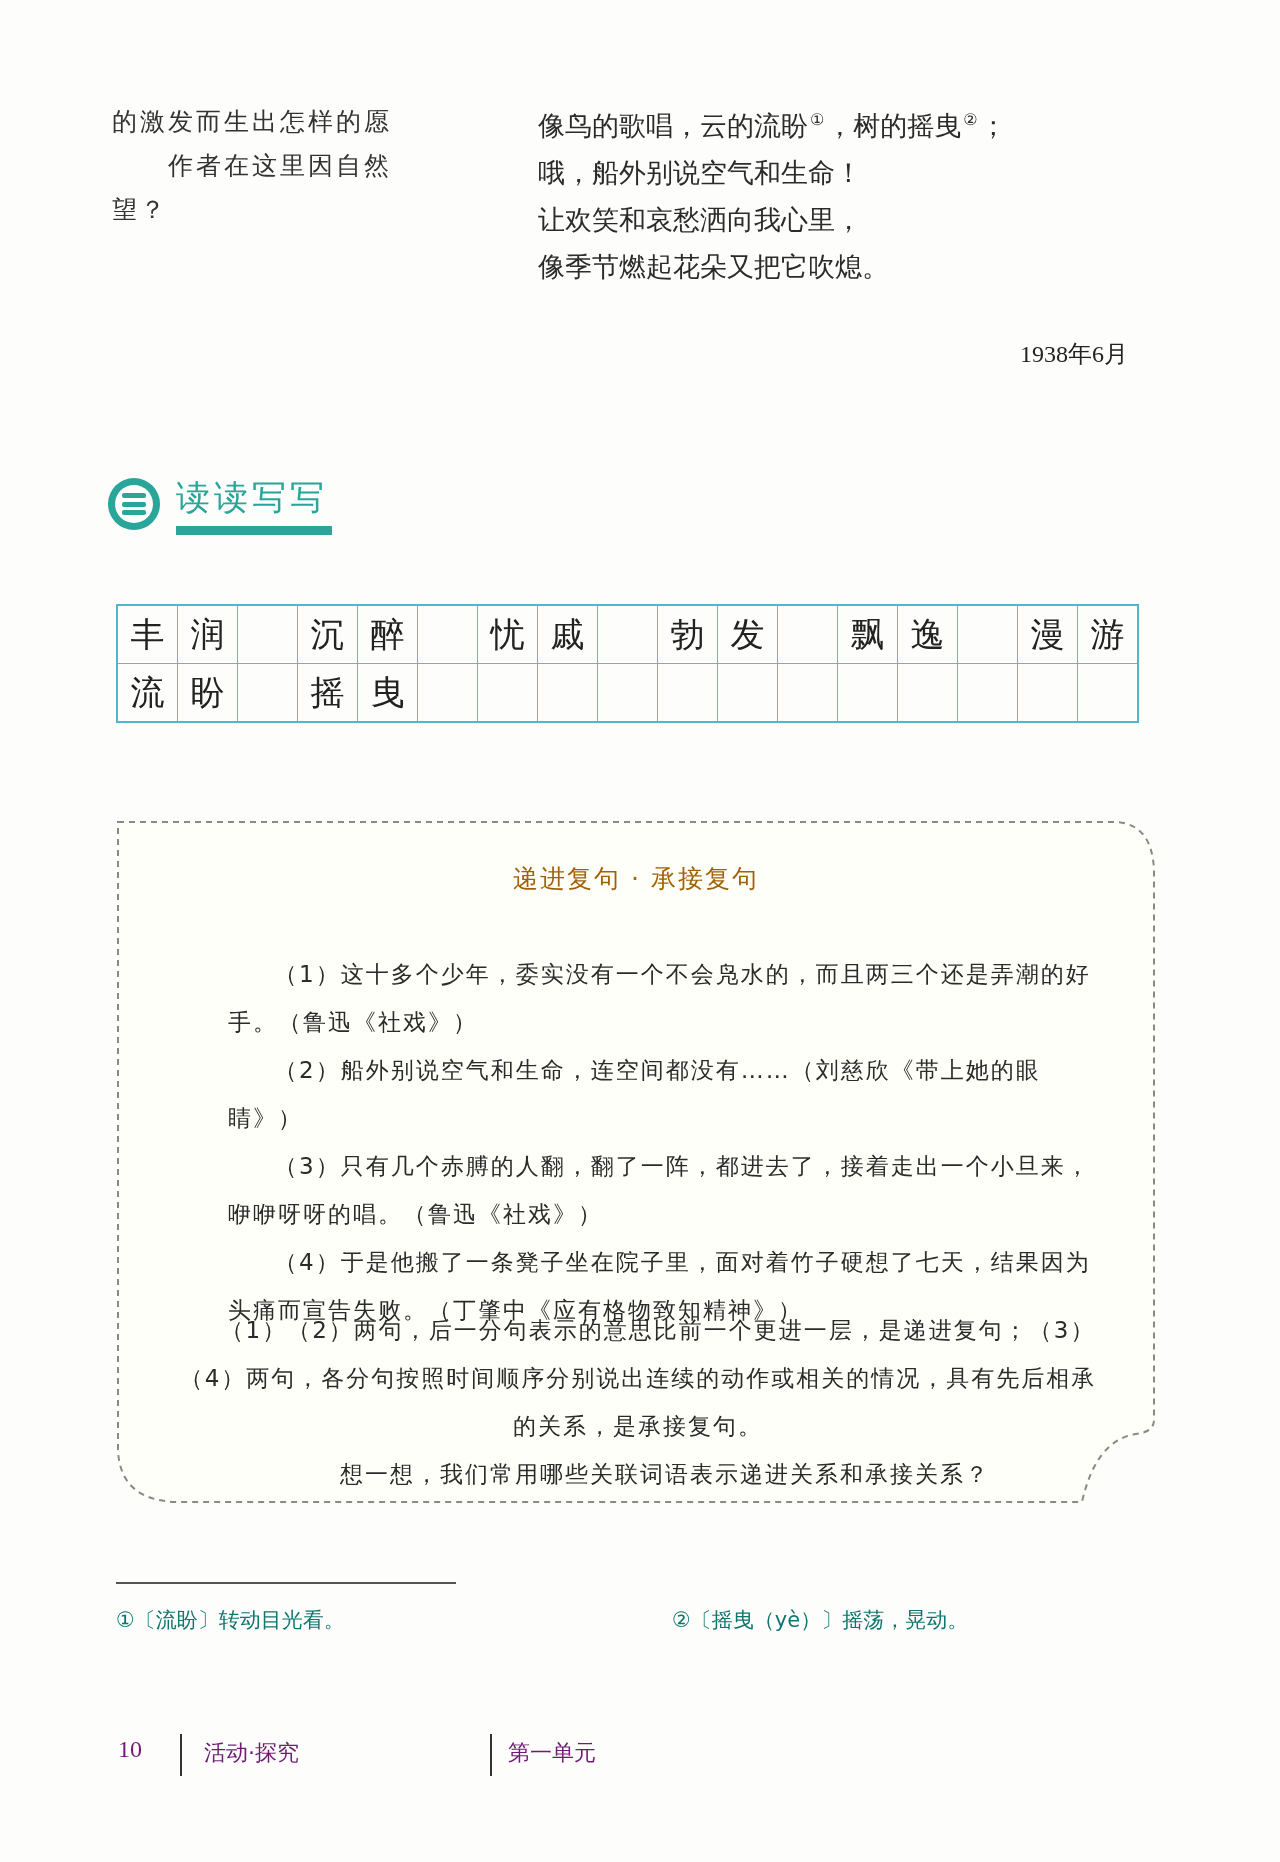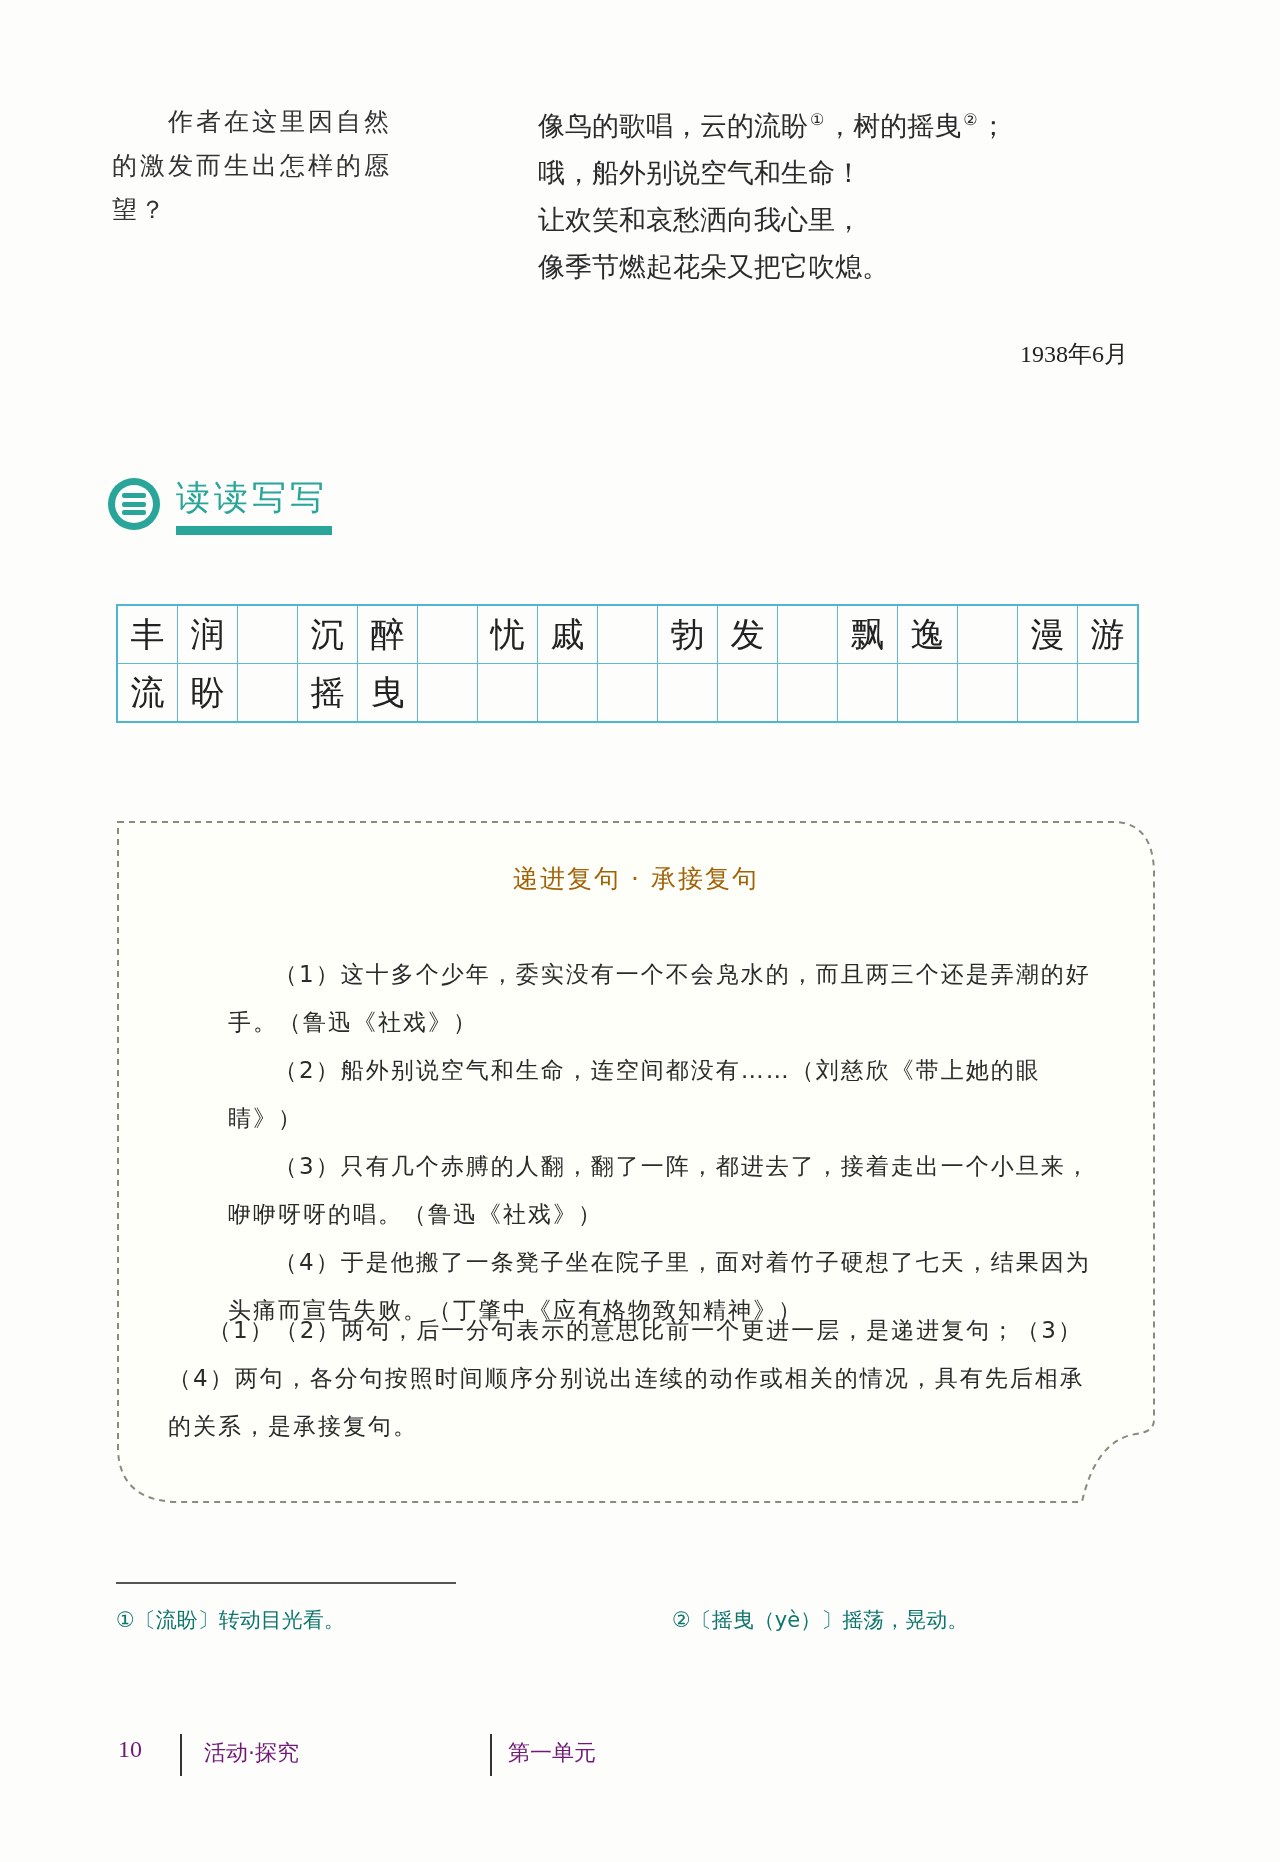--- a/index.html
+++ b/index.html
@@ -87,21 +87,21 @@
       font-family: "DejaVu Sans", sans-serif;
     }
     .gtext {
       font-size: 23px; line-height: 48px; letter-spacing: 2px;
       font-family: "DejaVu Sans", sans-serif;
       color: #2b2b2b;
     }
     .gtext p { margin: 0; }
     .ex { left: 112px; top: 130px; width: 880px; }
     .ex p { text-indent: 46px; }
-    .summary { left: 52px; top: 486px; width: 940px; }
+    .summary { left: 52px; top: 486px; width: 940px; text-align: center; }
     .summary p.first { text-indent: 40px; }
     .summary p.think { text-indent: 54px; }
 
     
     .fn-rule { left: 116px; top: 1582px; width: 340px; height: 2px; background: #555; }
     .fn {
       top: 1606px; font-size: 21px;
       font-family: "DejaVu Sans", sans-serif; color: #0f766e;
     }
     .fn1 { left: 116px; }
@@ -113,22 +113,22 @@
     .vrule { width: 2px; height: 42px; background: #333; top: 1734px; }
     .v1 { left: 180px; }
     .v2 { left: 490px; }
     .foot-left { left: 204px; }
     .foot-right { left: 508px; }
   </style>
 </head>
 <body>
 
 <div class="abs side-q">
+  <div>的激发而生出怎样的愿</div>
   <div><span class="indent"></span><span>作者在这里因自然</span></div>
-  <div>的激发而生出怎样的愿</div>
   <div>望？</div>
 </div>
 
 <div class="abs poem">
   <div class="line">
     <span>像鸟的歌唱，云的流盼</span><sup>①</sup><span>，树的摇曳</span><sup>②</sup><span>；</span>
   </div>
   <div class="line">哦，船外别说空气和生命！</div>
   <div class="line">让欢笑和哀愁洒向我心里，</div>
   <div class="line">像季节燃起花朵又把它吹熄。</div>
@@ -198,20 +198,21 @@
   </svg>
   <div class="abs gbox-title">递进复句 · 承接复句</div>
   <div class="abs gtext ex">
     <p>（1）这十多个少年，委实没有一个不会凫水的，而且两三个还是弄潮的好手。（鲁迅《社戏》）</p>
     <p>（2）船外别说空气和生命，连空间都没有……（刘慈欣《带上她的眼睛》）</p>
     <p>（3）只有几个赤膊的人翻，翻了一阵，都进去了，接着走出一个小旦来，咿咿呀呀的唱。（鲁迅《社戏》）</p>
     <p>（4）于是他搬了一条凳子坐在院子里，面对着竹子硬想了七天，结果因为头痛而宣告失败。（丁肇中《应有格物致知精神》）</p>
   </div>
   <div class="abs gtext summary">
     <p class="first">（1）（2）两句，后一分句表示的意思比前一个更进一层，是递进复句；（3）（4）两句，各分句按照时间顺序分别说出连续的动作或相关的情况，具有先后相承的关系，是承接复句。</p>
+    <p class="think">想一想，我们常用哪些关联词语表示递进关系和承接关系？</p>
   </div>
 </div>
 
 <div class="abs fn-rule"></div>
 <div class="abs fn fn1">①〔流盼〕转动目光看。</div>
 <div class="abs fn fn2">②〔摇曳（yè）〕摇荡，晃动。</div>
 
 <div class="abs footer page-num">10</div>
 <div class="abs vrule v1"></div>
 <div class="abs footer foot-left">活动·探究</div>

